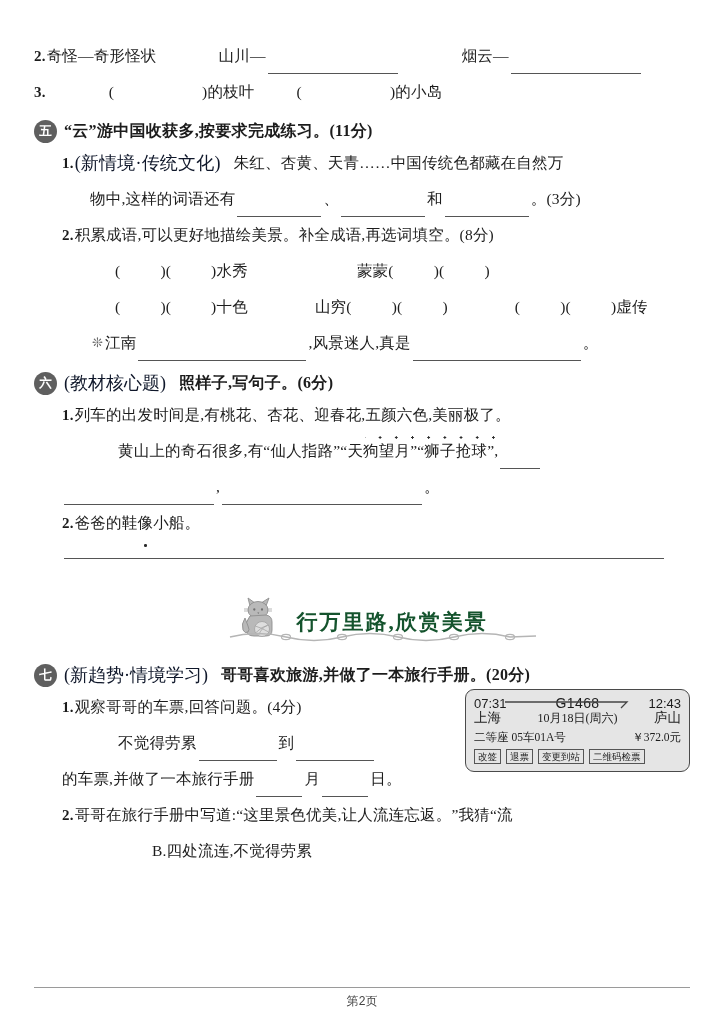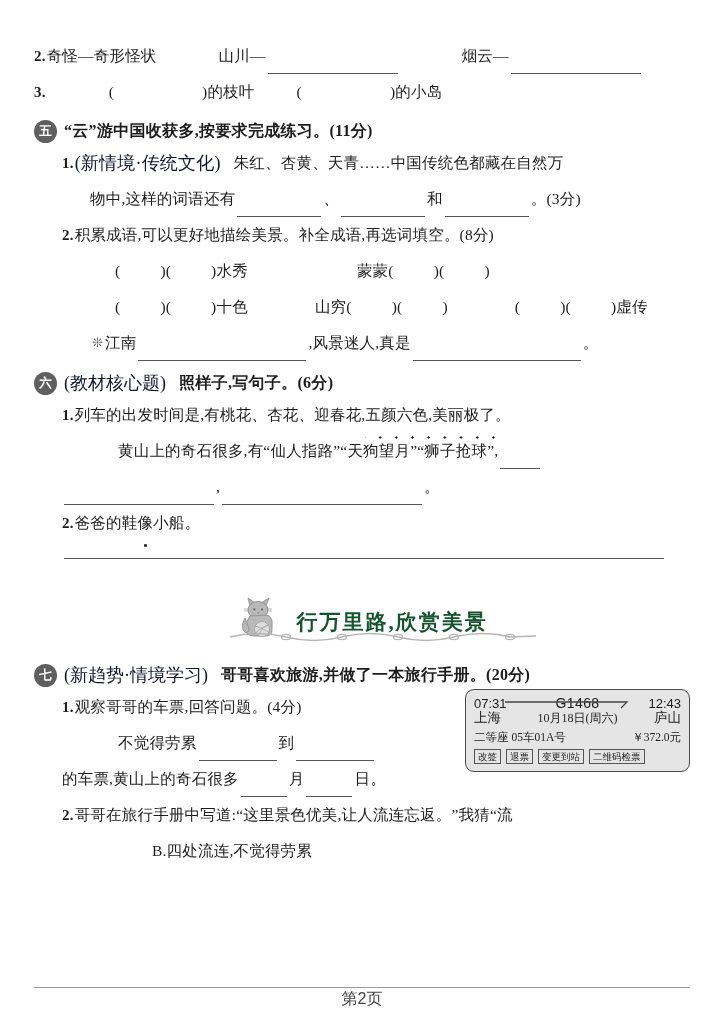--- a/index.html
+++ b/index.html
@@ -181,23 +181,23 @@
     padding:1.5px 3px;
     white-space:nowrap;
     line-height:1.1;
   }
 
   
   .footer{
     position:absolute;
     left:0;right:0;bottom:14px;
     text-align:center;
-    font-size:16px;
+    font-size:12px;
     color:#444;
-    font-family:Liberation Sans, sans-serif;
+    font-family:Liberation Mono, monospace;
   }
   .hr-top{
     position:absolute;
     left:34px;right:34px;bottom:36px;
     border-top:1px solid #9a9a9a;
   }
   .flower{display:inline-block;width:15px;text-align:center;color:#6a6a6a;font-size:13px;}
 </style>
 </head>
 <body>
@@ -402,21 +402,21 @@
         <span class="num">1.</span>
         <span class="t">观察哥哥的车票,回答问题。(4分)</span>
       </div>
       <div class="row indent3">
         <span class="t">不觉得劳累</span>
         <span class="blank b78"></span>
         <span class="t">到</span>
         <span class="blank b78"></span>
       </div>
       <div class="row indent1">
-        <span class="t">的车票,黄山上的奇石很多</span>
+        <span class="t">的车票,并做了一本旅行手册</span>
         <span class="blank b46"></span>
         <span class="t">月</span>
         <span class="blank b46"></span>
         <span class="t">日。</span>
       </div>
     </div>
 
     <div class="row indent1">
       <span class="num">2.</span>
       <span class="t">哥哥在旅行手册中写道:“这里景色优美,让人流连忘返。”我猜“流</span>

